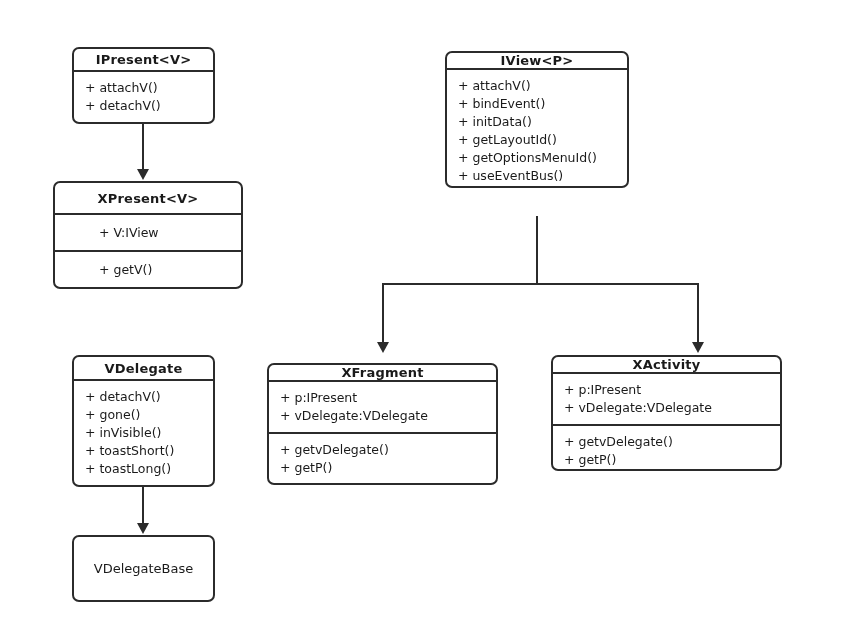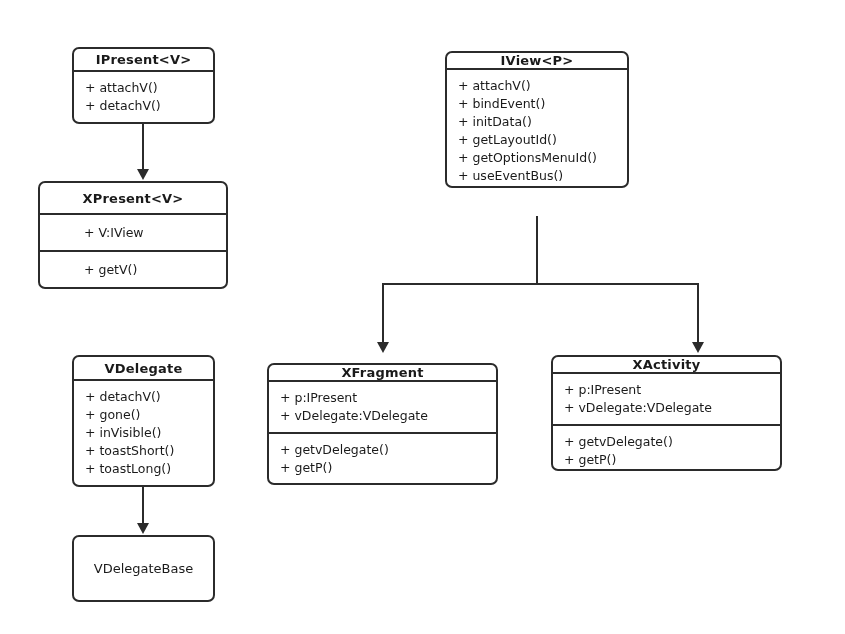--- a/index.html
+++ b/index.html
@@ -92,21 +92,21 @@
     <div class="uml-title" style="height:32px;">IPresent&lt;V&gt;</div>
     <div class="compartment">
       <div class="member">+ attachV()</div>
       <div class="member">+ detachV()</div>
     </div>
   </div>
 
   <div class="conn v-line" style="left:142px; top:124px; height:46px;"></div>
   <div class="arrow-head" style="left:137px; top:169px;"></div>
 
-  <div class="uml-box" style="left:38px; top:181px; width:190px; height:108px;">
+  <div class="uml-box" style="left:53px; top:181px; width:190px; height:108px;">
     <div class="uml-title" style="height:30px;">XPresent&lt;V&gt;</div>
     <div class="compartment center-v">
       <div class="member">+ V:IView</div>
     </div>
     <div class="compartment center-v">
       <div class="member">+ getV()</div>
     </div>
   </div>
 
   <div class="uml-box" style="left:445px; top:51px; width:184px; height:137px;">

